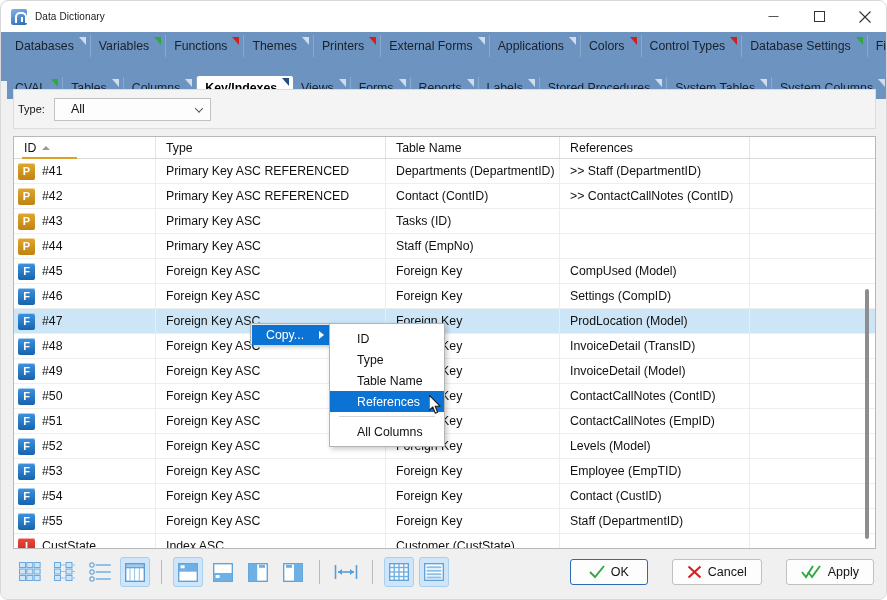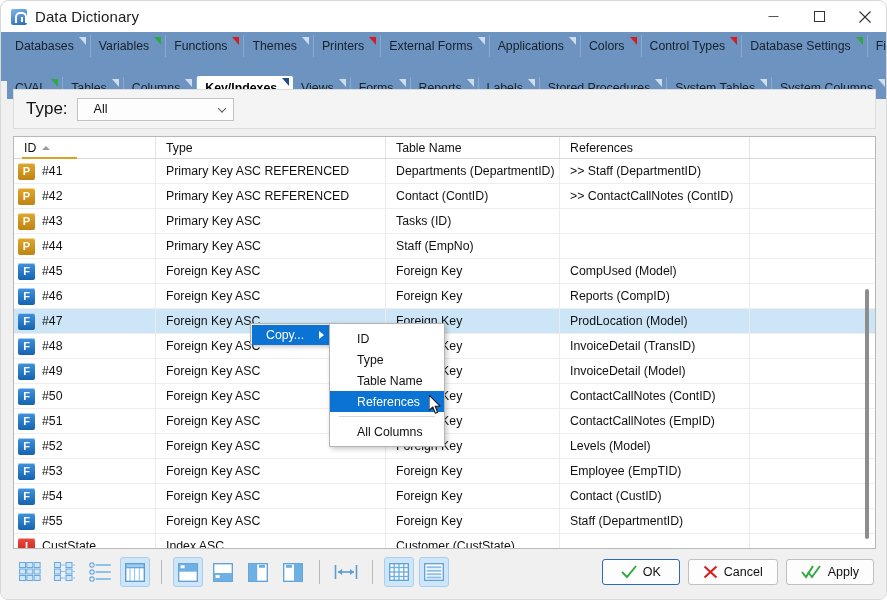--- a/index.html
+++ b/index.html
@@ -35,21 +35,21 @@
     content: ""; position: absolute; left: 4px; top: 3px;
     width: 8px; height: 9px;
     border: 2.2px solid #ffffff; border-radius: 5px 5px 0 0;
     border-bottom: none;
   }
   .app-icon::before {
     content:""; position:absolute; left:9.5px; top:8px; width:2.2px; height:5px;
     background:#ffffff;
   }
   .title-text {
-    font-size: 15px; color: #1b1b1b; letter-spacing: 0.1px;
+    font-size: 10px; color: #1b1b1b; letter-spacing: 0.1px;
   }
   .winbtns { position: absolute; right: 0; top: 0; height: 31px; display: flex; }
   .winbtn {
     width: 46px; height: 31px; display: flex; align-items: center; justify-content: center;
     color: #333; font-size: 12px;
   }
   .winbtn svg { display: block; }
 
   
   .tabstrip {
@@ -86,21 +86,21 @@
   }
   .tab.active .corner { border-top-color: #1f4e85; }
   .tabrow2 { padding-bottom: 0; margin-top: 19px; }
 
   
   .filterbar {
     position: absolute; left: 12px; top: 88px; width: 863px; height: 40px;
     background: #f4f4f4; border: 1px solid #dcdcdc;
     display: flex; align-items: center;
   }
-  .filter-label { margin-left: 12px; font-size: 17px; color: #111; }
+  .filter-label { margin-left: 4px; font-size: 11px; color: #111; }
   .combo {
     margin-left: 9px; width: 157px; height: 23px;
     background: #fdfdfd; border: 1px solid #c2c2c2;
     display: flex; align-items: center; position: relative;
     font-size: 12.5px; color: #111;
   }
   .combo .val { margin-left: 16px; }
   .combo .chev {
     position: absolute; right: 8px; top: 50%; transform: translateY(-60%) rotate(45deg);
     width: 6px; height: 6px; border-right: 1.3px solid #555; border-bottom: 1.3px solid #555;
@@ -203,21 +203,21 @@
     position: absolute; left: 0; bottom: 0; width: 887px; height: 48px;
     background: #f0f0f0;
   }
   .tools { position: absolute; left: 14px; top: 6px; display: flex; align-items: center; gap: 5px; }
   .tbtn {
     width: 30px; height: 30px; border-radius: 3px;
     display: flex; align-items: center; justify-content: center;
   }
   .tbtn.on { background: #cfe6fa; border: 1px solid #a9cfee; }
   .tsep { width: 1px; height: 24px; background: #b9b9b9; margin: 0 6px; }
-  .actions { position: absolute; right: 14px; top: 8px; display: flex; gap: 8px; text-align: center; }
+  .actions { position: absolute; right: 14px; top: 8px; display: flex; gap: 24px; text-align: center; }
   .abtn {
     height: 26px; min-width: 78px; padding: 0 14px;
     background: #fdfdfd; border: 1px solid #c0c0c0; border-radius: 3px;
     display: flex; align-items: center; justify-content: center; gap: 6px;
     font-size: 12.5px; color: #111;
   }
   .abtn.default { border: 1px solid #2a6bb5; }
 </style>
 </head>
 <body>
@@ -457,21 +457,21 @@
             <span class="kicon F">F</span>
             <span>#46</span>
           </div>
           <div class="gc c1">
             <span>Foreign Key ASC</span>
           </div>
           <div class="gc c2">
             <span>Foreign Key</span>
           </div>
           <div class="gc c3">
-            <span>Reports (CompID)</span>
+            <span>Settings (CompID)</span>
           </div>
           <div class="gc c4"></div>
         </div>
         <div class="grow sel">
           <div class="gc c0">
             <span class="kicon F">F</span>
             <span>#47</span>
           </div>
           <div class="gc c1">
             <span>Foreign Key ASC</span>

